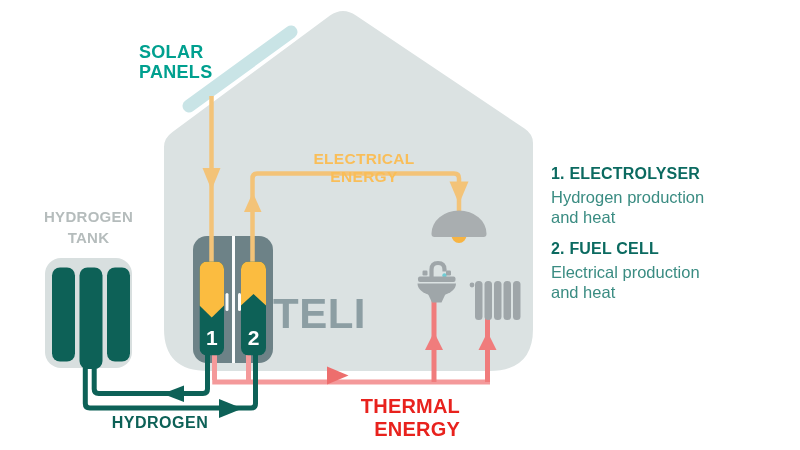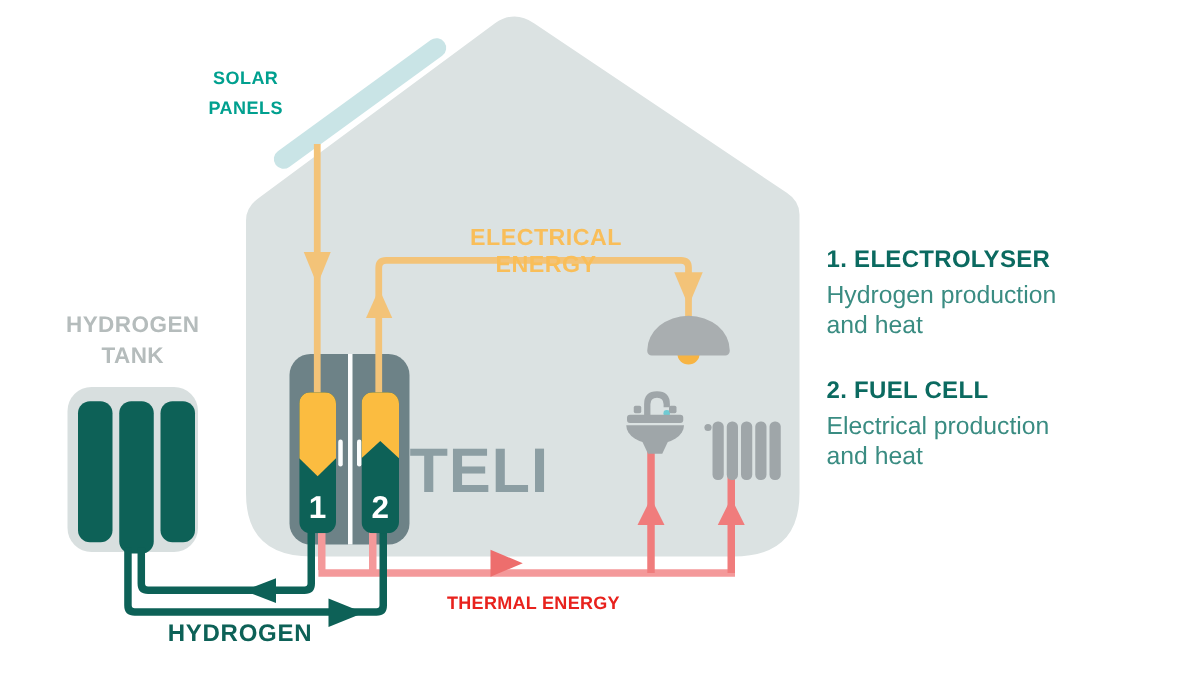--- a/index.html
+++ b/index.html
@@ -2,30 +2,30 @@
 <html style="--teal_bright: #00A08F; --teal_dark: #0D6157; --teal_heading: #0B6A60; --teal_sub: #3A8C82; --yellow_text: #F9BE59; --yellow_line: #F3C378; --capsule_yellow: #FBBC40; --red_text: #E8221D; --red_line: #F4999A; --red_arrow: #ED6E6D; --red_riser: #F07C7C; --gray_text: #B5BCBC; --gray_teli: #8C9EA3; --house: #DBE2E2; --panel: #C9E4E6; --tank_bg: #D8DFDF; --unit_bg: #6D8287; --icon_gray: #9FA6A9; --lamp_gray: #A9AEB0; --bulb: #F7B443; --drop: #6FCBD3;"><head>
 <meta charset="utf-8">
 <style>
   html,body{margin:0;padding:0;background:#ffffff;}
   #stage{
     position:relative;width:800px;height:450px;overflow:hidden;background:#ffffff;
     font-family:"Liberation Sans","DejaVu Sans",sans-serif;
   }
   #diagram{position:absolute;left:0;top:0;}
   .label{position:absolute;font-weight:700;white-space:pre-line;z-index:5;}
-  .lbl-solar{left:139px;top:42px;font-size:12px;line-height:20px;letter-spacing:.3px;color:var(--teal_bright);text-align:center;}
+  .lbl-solar{left:139px;top:42px;font-size:18px;line-height:20px;letter-spacing:.3px;color:var(--teal_bright);}
   .lbl-elec{left:289px;top:131px;width:150px;text-align:center;font-size:15.5px;line-height:17.5px;letter-spacing:.3px;color:var(--yellow_text);margin-top:19px;}
   .lbl-tank{left:28px;top:206px;width:121px;text-align:center;font-size:15px;line-height:21px;letter-spacing:.3px;color:var(--gray_text);}
   .lbl-teli{left:273px;top:290px;font-size:42px;letter-spacing:.5px;color:var(--gray_teli);text-align:right;}
   .lbl-hydrogen{left:90px;top:414px;width:140px;text-align:center;font-size:16px;letter-spacing:.5px;color:var(--teal_dark);}
-  .lbl-thermal{left:298px;top:395px;width:162px;text-align:left;font-size:12px;letter-spacing:.2px;color:var(--red_text);}
+  .lbl-thermal{left:298px;top:395px;width:162px;text-align:right;font-size:20px;letter-spacing:.2px;color:var(--red_text);}
   .legend{position:absolute;left:551px;top:165px;z-index:5;}
   .legend-title{font-weight:700;font-size:16px;letter-spacing:.2px;color:var(--teal_heading);white-space:pre;}
   .legend-desc{font-weight:400;font-size:16.5px;line-height:19.5px;margin-top:5px;color:var(--teal_sub);white-space:pre-line;}
-  .legend-item + .legend-item{margin-top:25px;}
+  .legend-item + .legend-item{margin-top:13px;}
 
   
   .fill-house{fill:var(--house);}
   .fill-panel{fill:var(--panel);stroke:#ffffff;stroke-width:3px;}
   .stroke-yellow{stroke:var(--yellow_line);stroke-width:4.5px;fill:none;}
   .fill-yellow{fill:var(--yellow_line);}
   .stroke-teal{stroke:var(--teal_dark);stroke-width:5px;fill:none;}
   .fill-tealdark{fill:var(--teal_dark);}
   .stroke-redpale{stroke:var(--red_line);stroke-width:5px;fill:none;}
   .stroke-redriser{stroke:var(--red_riser);stroke-width:5px;fill:none;}

